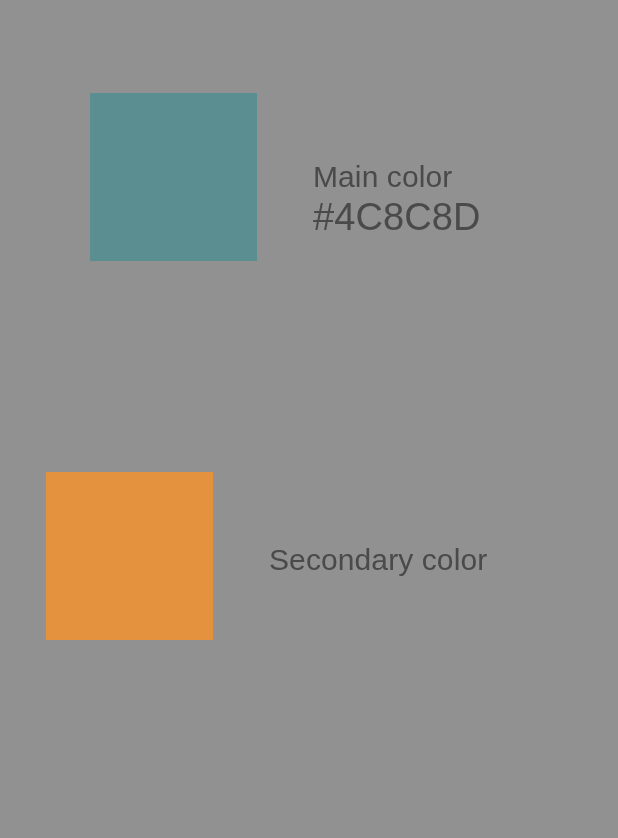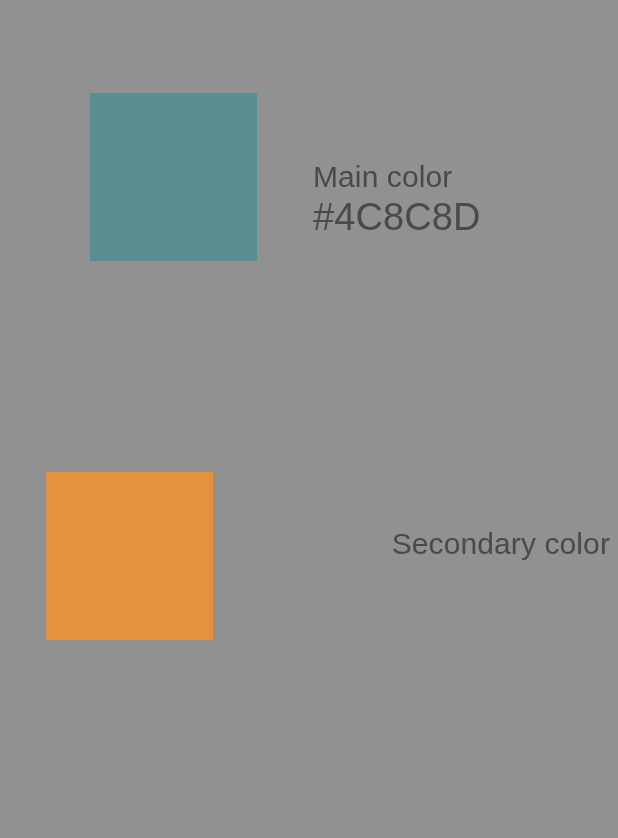--- a/index.html
+++ b/index.html
@@ -67,21 +67,21 @@
   #row-main        { top: 53px;  height: 168px; margin-left: 44px; }
   #row-secondary   { top: 236px; height: 168px; }
   #row-accent      { top: 430px; height: 170px; }
   #row-background  { top: 625px; height: 170px; }
 
   #row-main .swatch-chip       { top: 40px;  height: 168px; }
   #row-secondary .swatch-chip  { top: 236px; height: 168px; }
 
   
   #labels-main       { top: 104px; }
-  #labels-secondary  { top: 288px; text-align: right; }
+  #labels-secondary  { top: 304px; }
 </style>
 </head>
 <body>
 
 <div id="palette-page" style="background: rgb(145, 145, 145);">
 
   <div class="palette-row" id="row-main">
     <div class="swatch-chip" style="background: rgb(91, 142, 144);"></div>
     <div class="swatch-labels" id="labels-main" style="color: rgb(74, 74, 74);">
       <span class="swatch-name">Main color</span>

